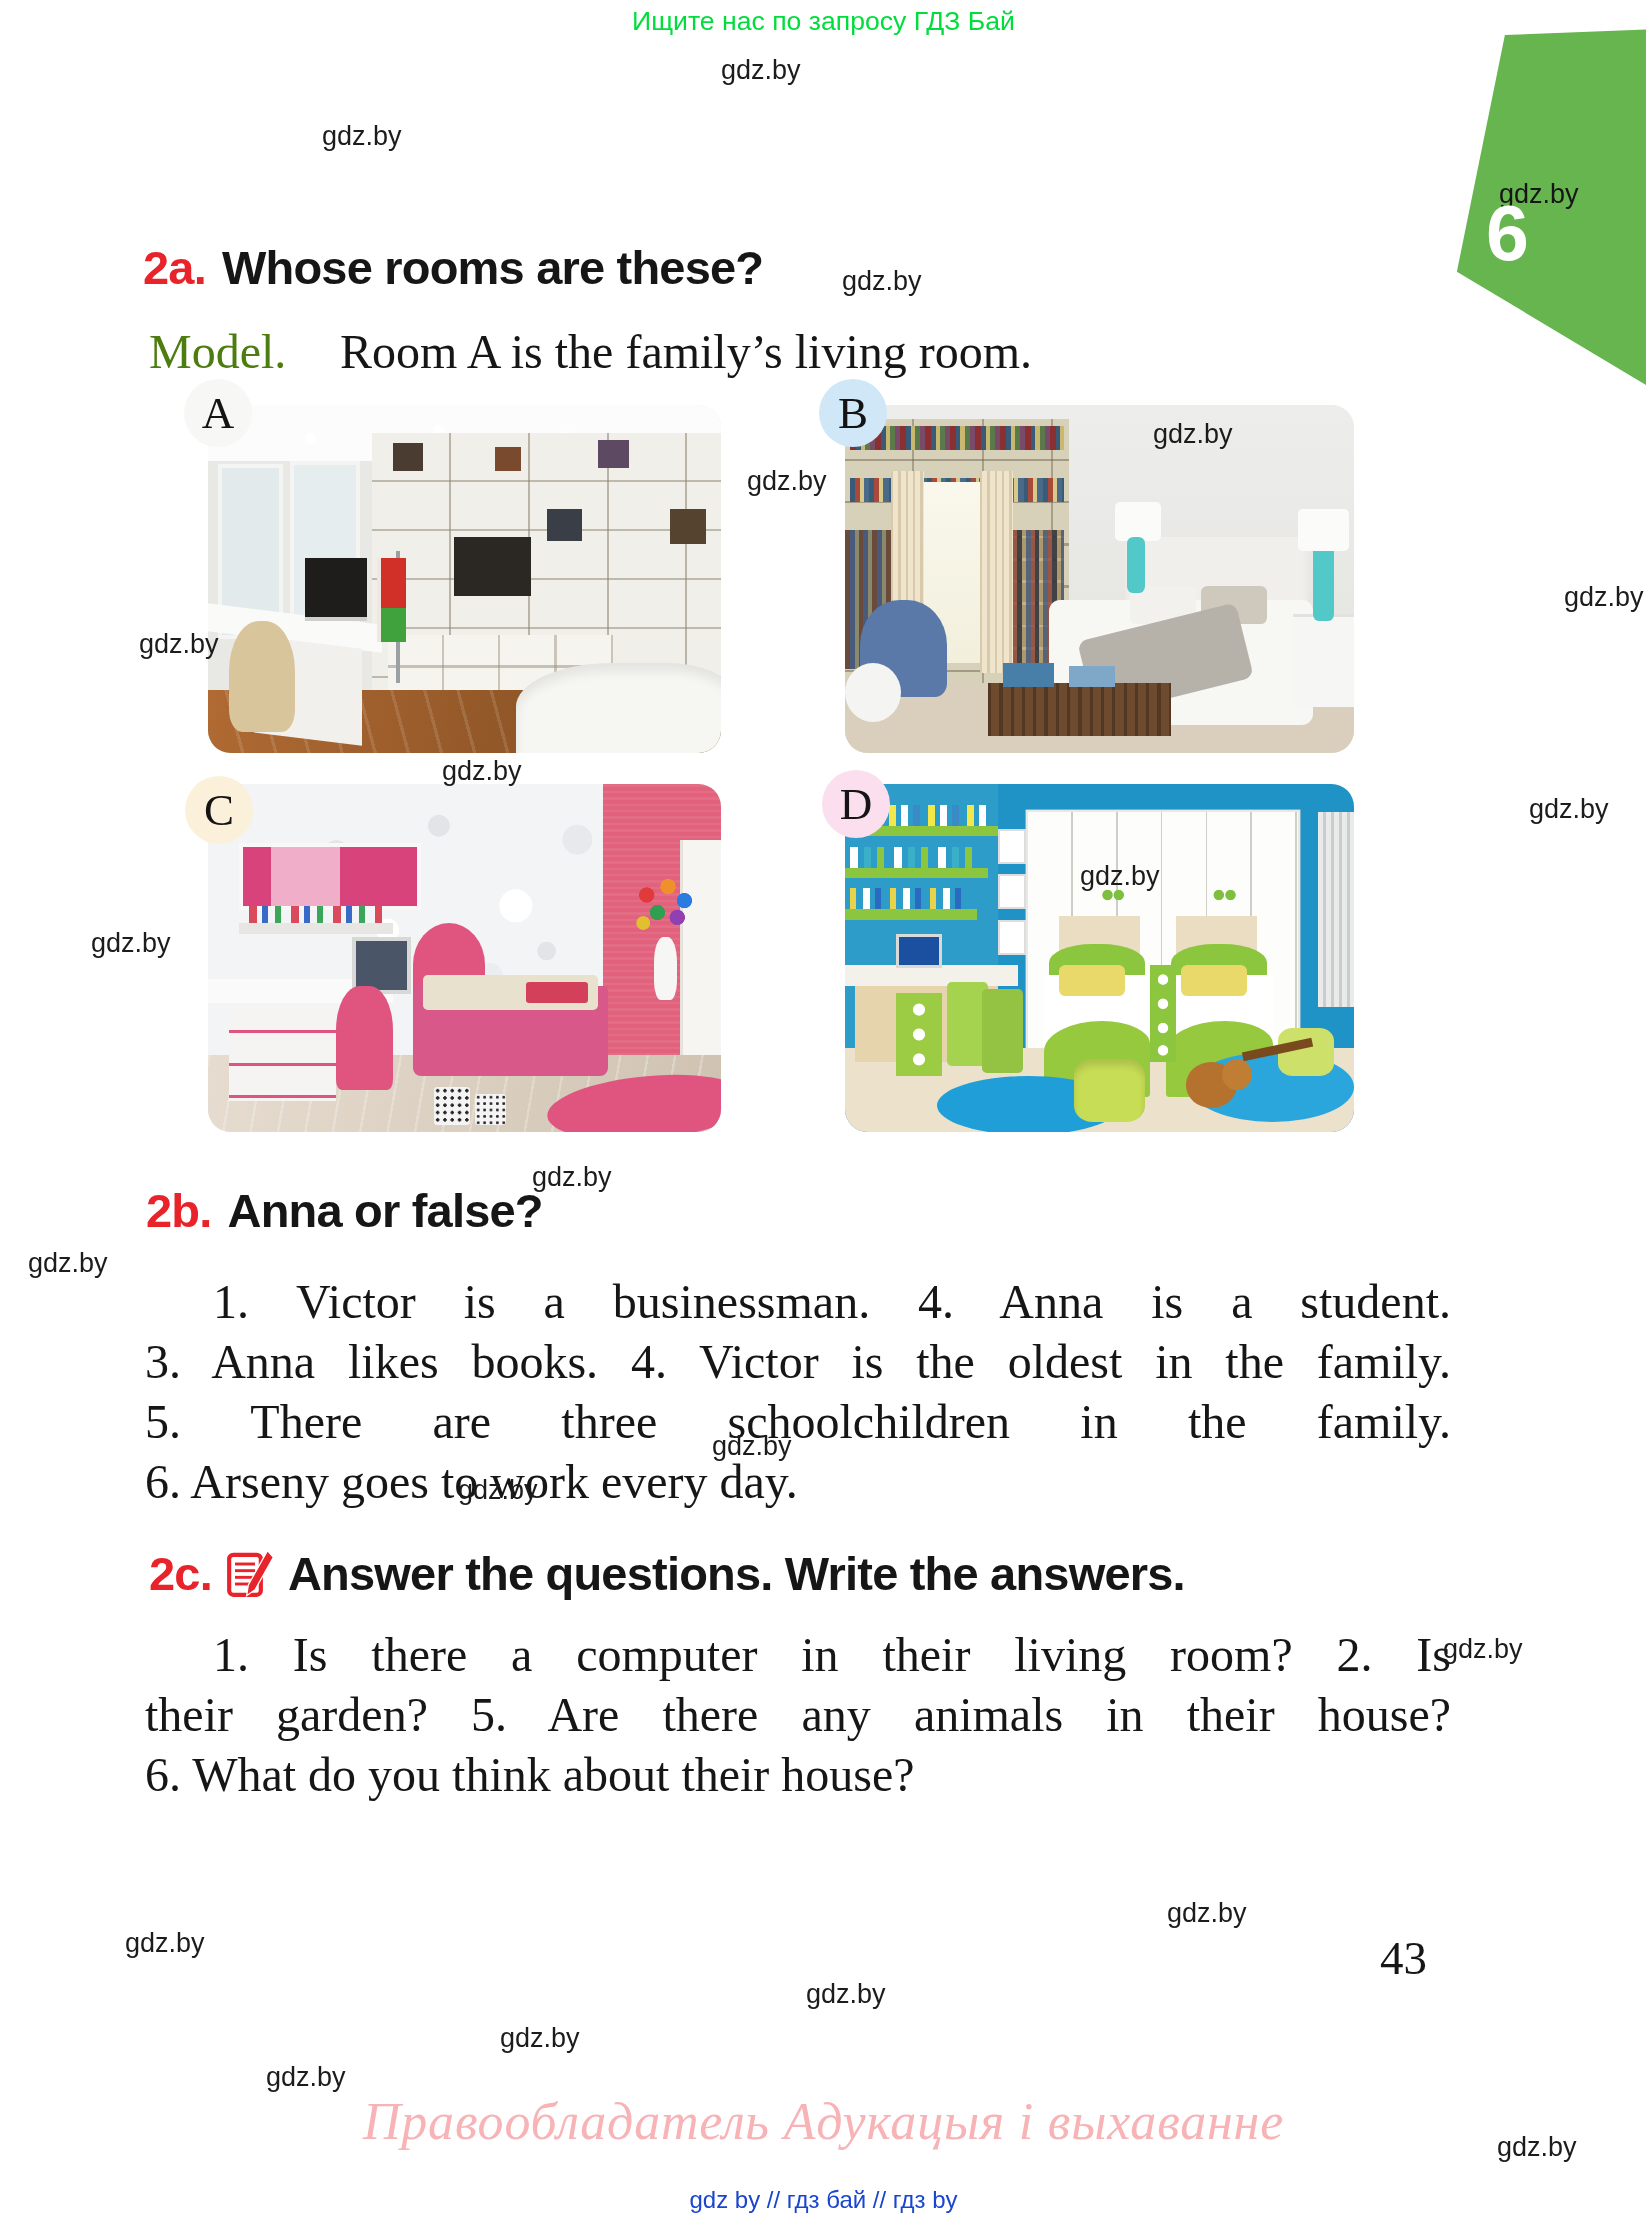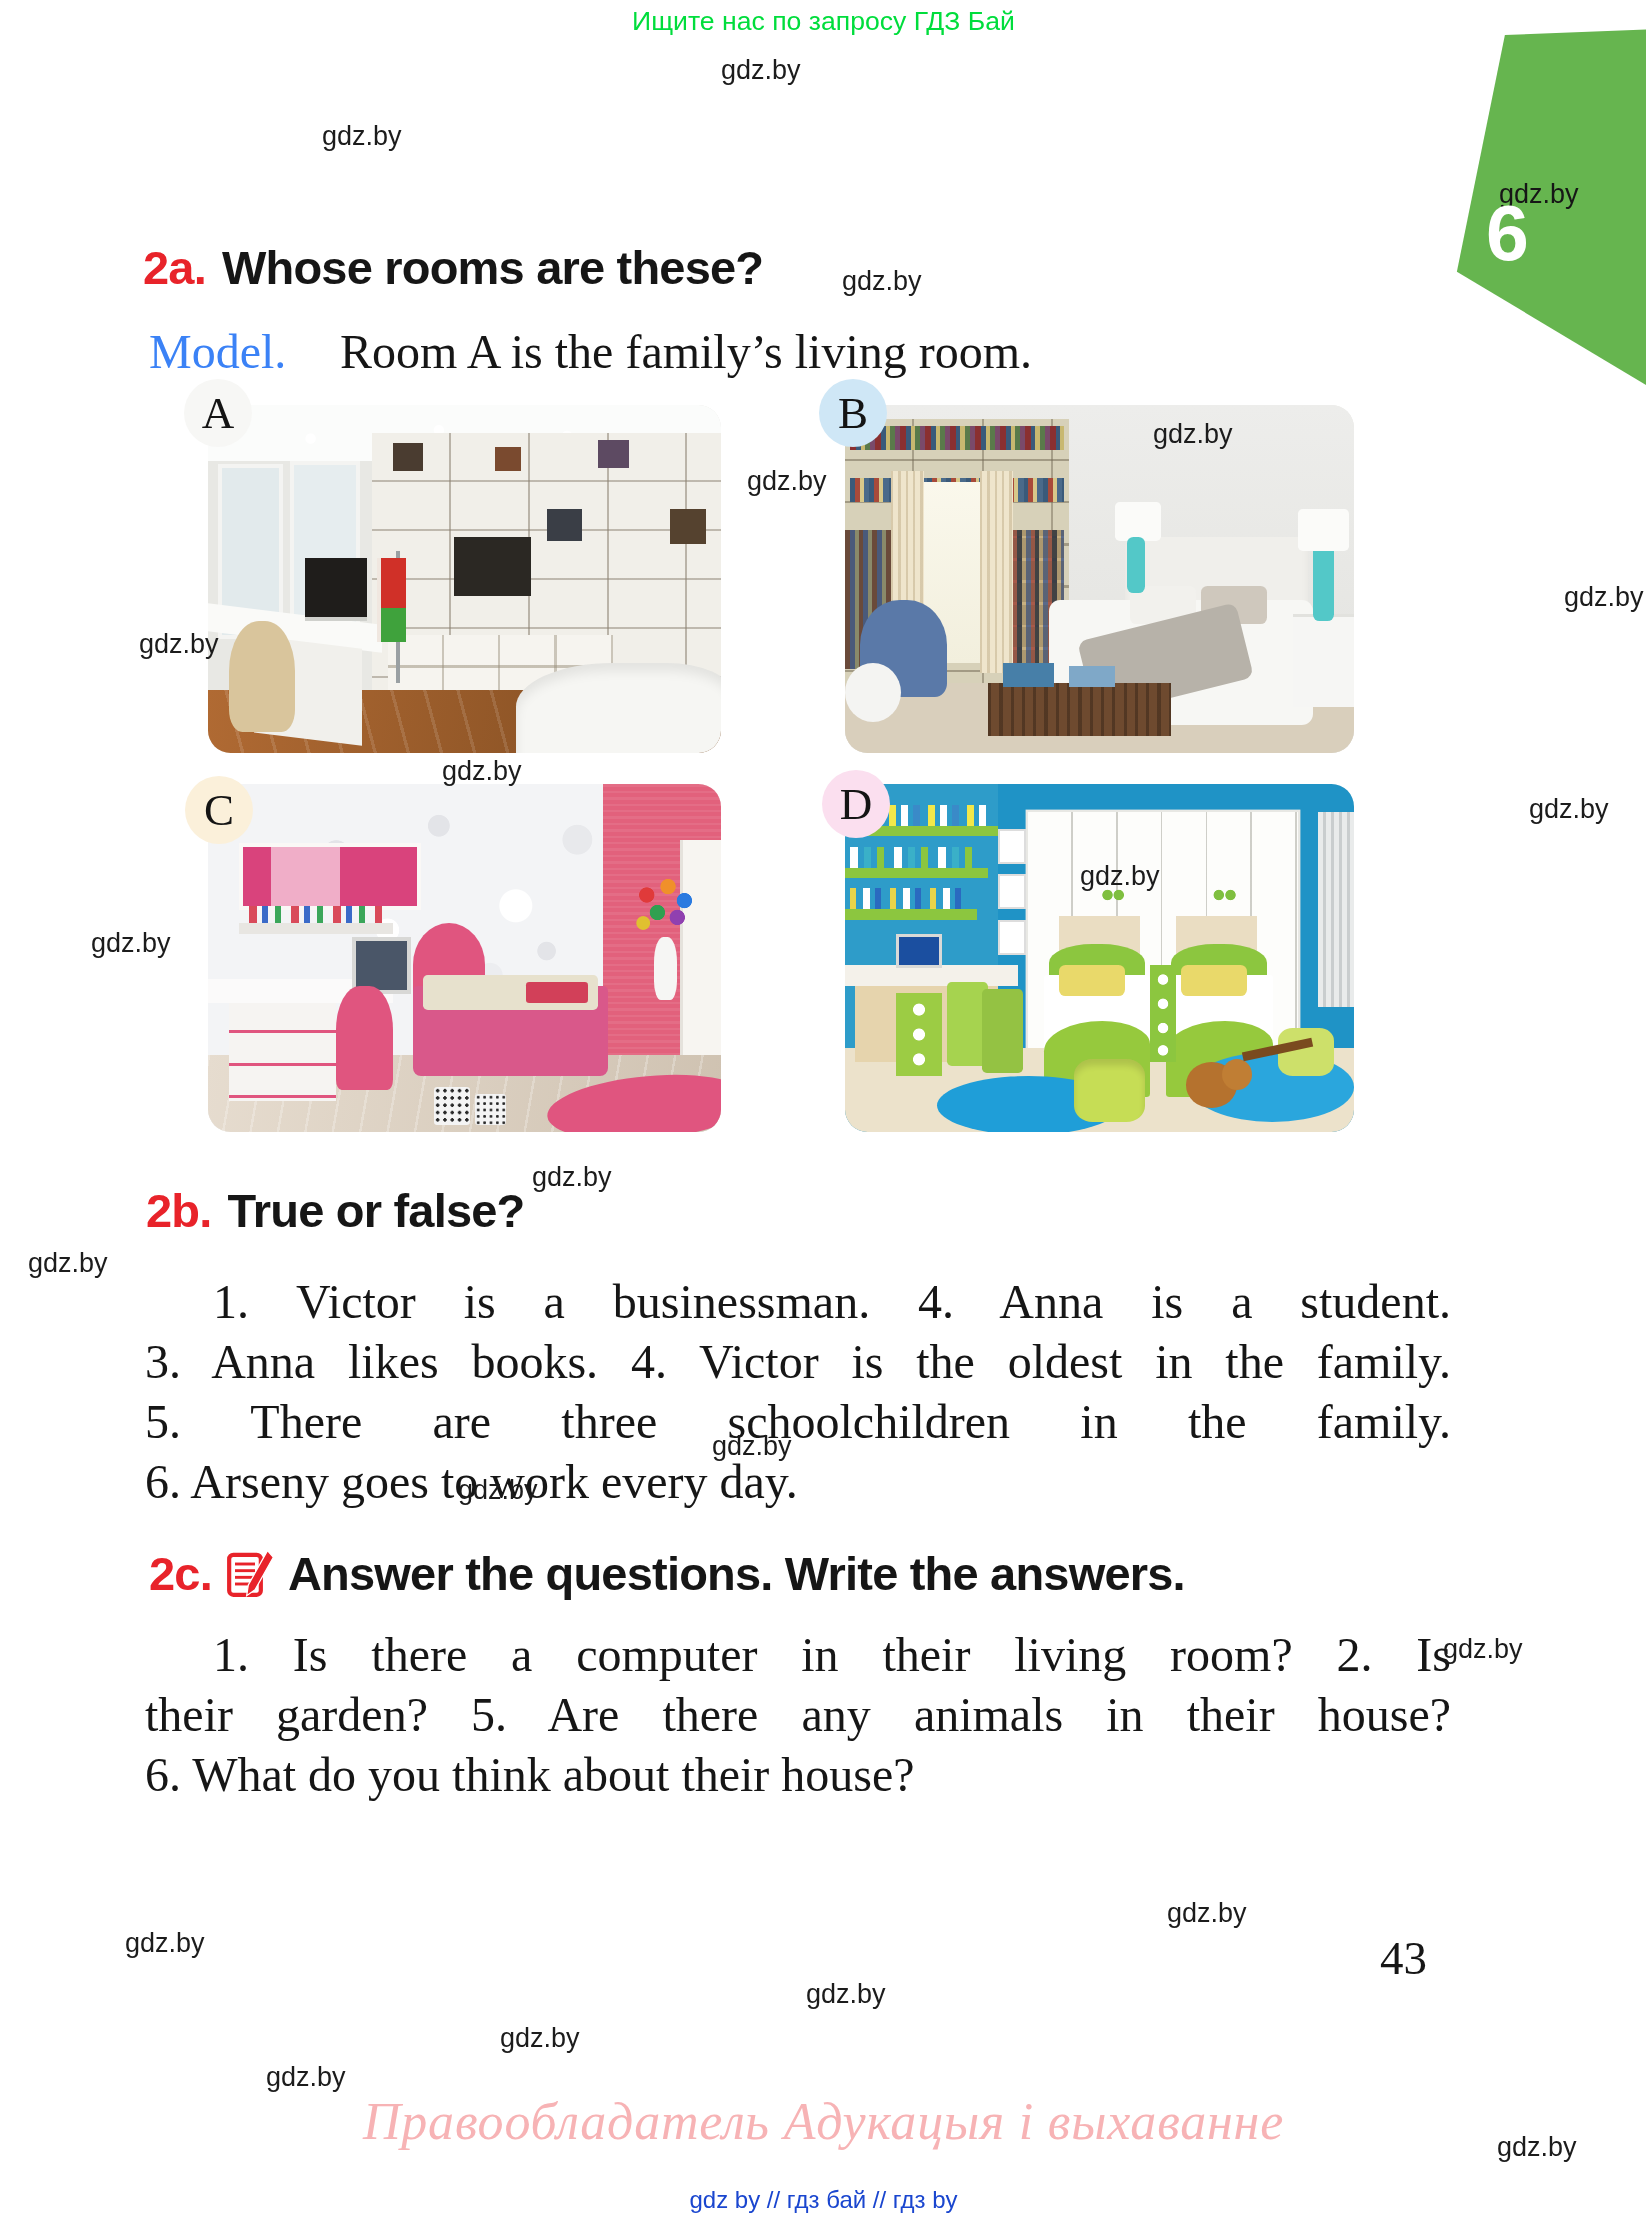--- a/index.html
+++ b/index.html
@@ -26,21 +26,21 @@
   .unit-badge .unit-num {
     position:absolute; left:35px; top:171px; color:#ffffff;
     font-size:77px; font-weight:bold; line-height:1;
   }
   
   .exline { position:absolute; display:flex; align-items:center; gap:16px; z-index:4; }
   .exnum  { color:#e8232a; font-weight:bold; font-size:47px; letter-spacing:-0.8px; }
   .extitle{ color:#161616; font-weight:bold; font-size:47px; letter-spacing:-0.8px; }
   .model-line { position:absolute; display:flex; gap:17.7px; z-index:4;
     font-family:"Liberation Serif", serif; font-size:48px; }
-  .model-label { color:#3b82f6; }
+  .model-label { color:#4d7c0f; }
   .model-text  { color:#161616;margin-left:36px; }
   
   .para {
     position:absolute; left:145px; width:1306px; z-index:4;
     font-family:"Liberation Serif", serif; font-size:48px; line-height:60px;
     color:#161616;
   }
   .jline { text-align:justify; text-align-last:justify; }
   .jline.last { text-align:justify; text-align-last:left; }
   
@@ -239,21 +239,21 @@
     </div>
   <div class="badge" style="left:185px;top:776px;background:#fbf0da">
       <span>C</span>
     </div>
   <div class="badge" style="left:822px;top:770px;background:#fbdfef">
       <span>D</span>
     </div>
 
   <div class="exline" style="left:146px;top:1183px">
     <span class="exnum">2b.</span>
-    <span class="extitle">True or false?</span>
+    <span class="extitle">Anna or false?</span>
   </div>
 
   <div class="para" style="top:1272px">
     <div class="jline" style="padding-left:68px">1. Victor is a businessman. 4. Anna is a student.</div>
     <div class="jline">3. Anna likes books. 4. Victor is the oldest in the family.</div>
     <div class="jline">5. There are three schoolchildren in the family.</div>
     <div class="jline last">6. Arseny goes to work every day.</div>
   </div>
 
   <div class="exline" style="left:149px;top:1546px;gap:13px">

